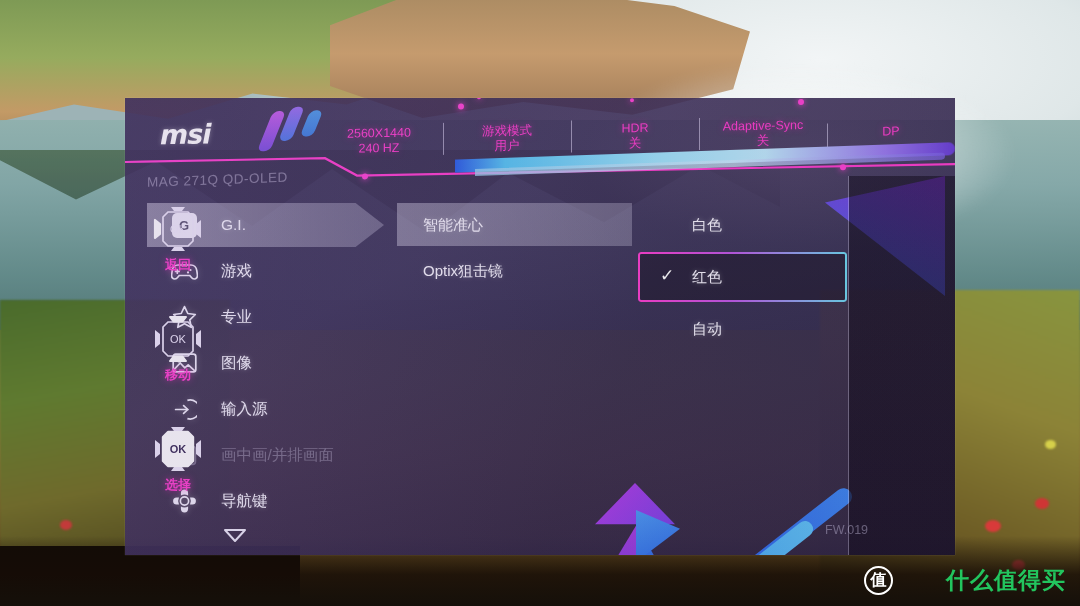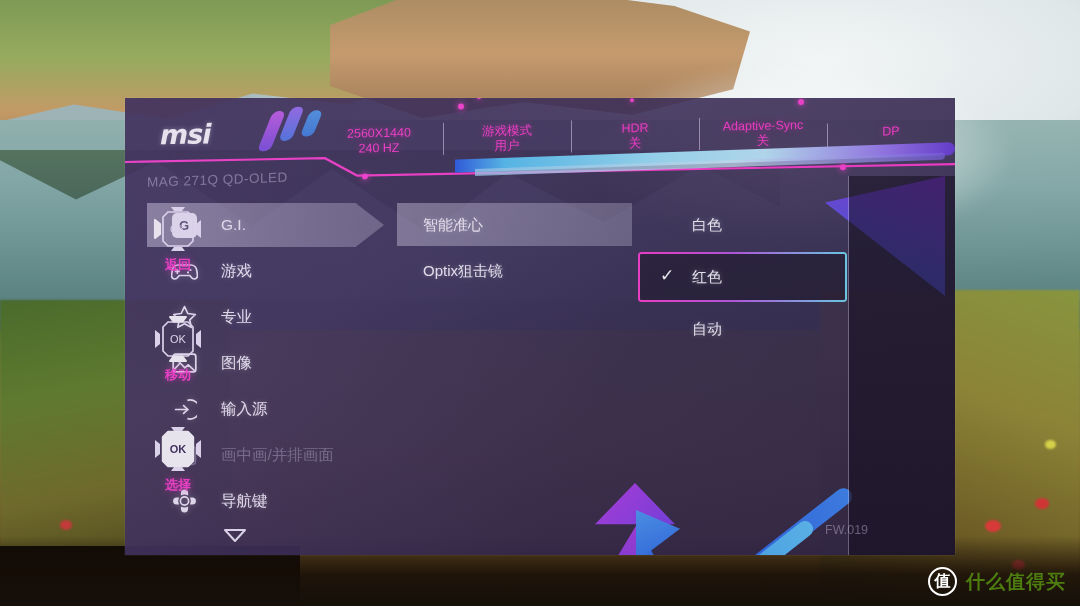--- a/index.html
+++ b/index.html
@@ -213,21 +213,21 @@
   .tri { position:absolute; }
   .stripe { position:absolute; border-radius:9px; transform:rotate(-38deg); }
 
   
   .wm { position:absolute; right:14px; bottom:10px; display:flex; align-items:center; gap:9px; }
   .wm-badge {
     width:29px; height:29px; border-radius:50%; border:2.5px solid #fff;
     display:flex; align-items:center; justify-content:center;
     color:#fff; font-size:16px; font-weight:bold;
   }
-  .wm-text { color:#4d7c0f; font-size:19px; font-weight:bold; letter-spacing:1px; }
+  .wm-text { color:#22c55e; font-size:23px; font-weight:bold; letter-spacing:1px;margin-left:44px; }
 </style>
 </head>
 <body>
 
 <div id="photo">
   <div class="sky"></div>
   <div class="cliff-a"></div>
   <div class="cliff-b"></div>
   <div class="lakewater"></div>
   <div class="reflect"></div>

